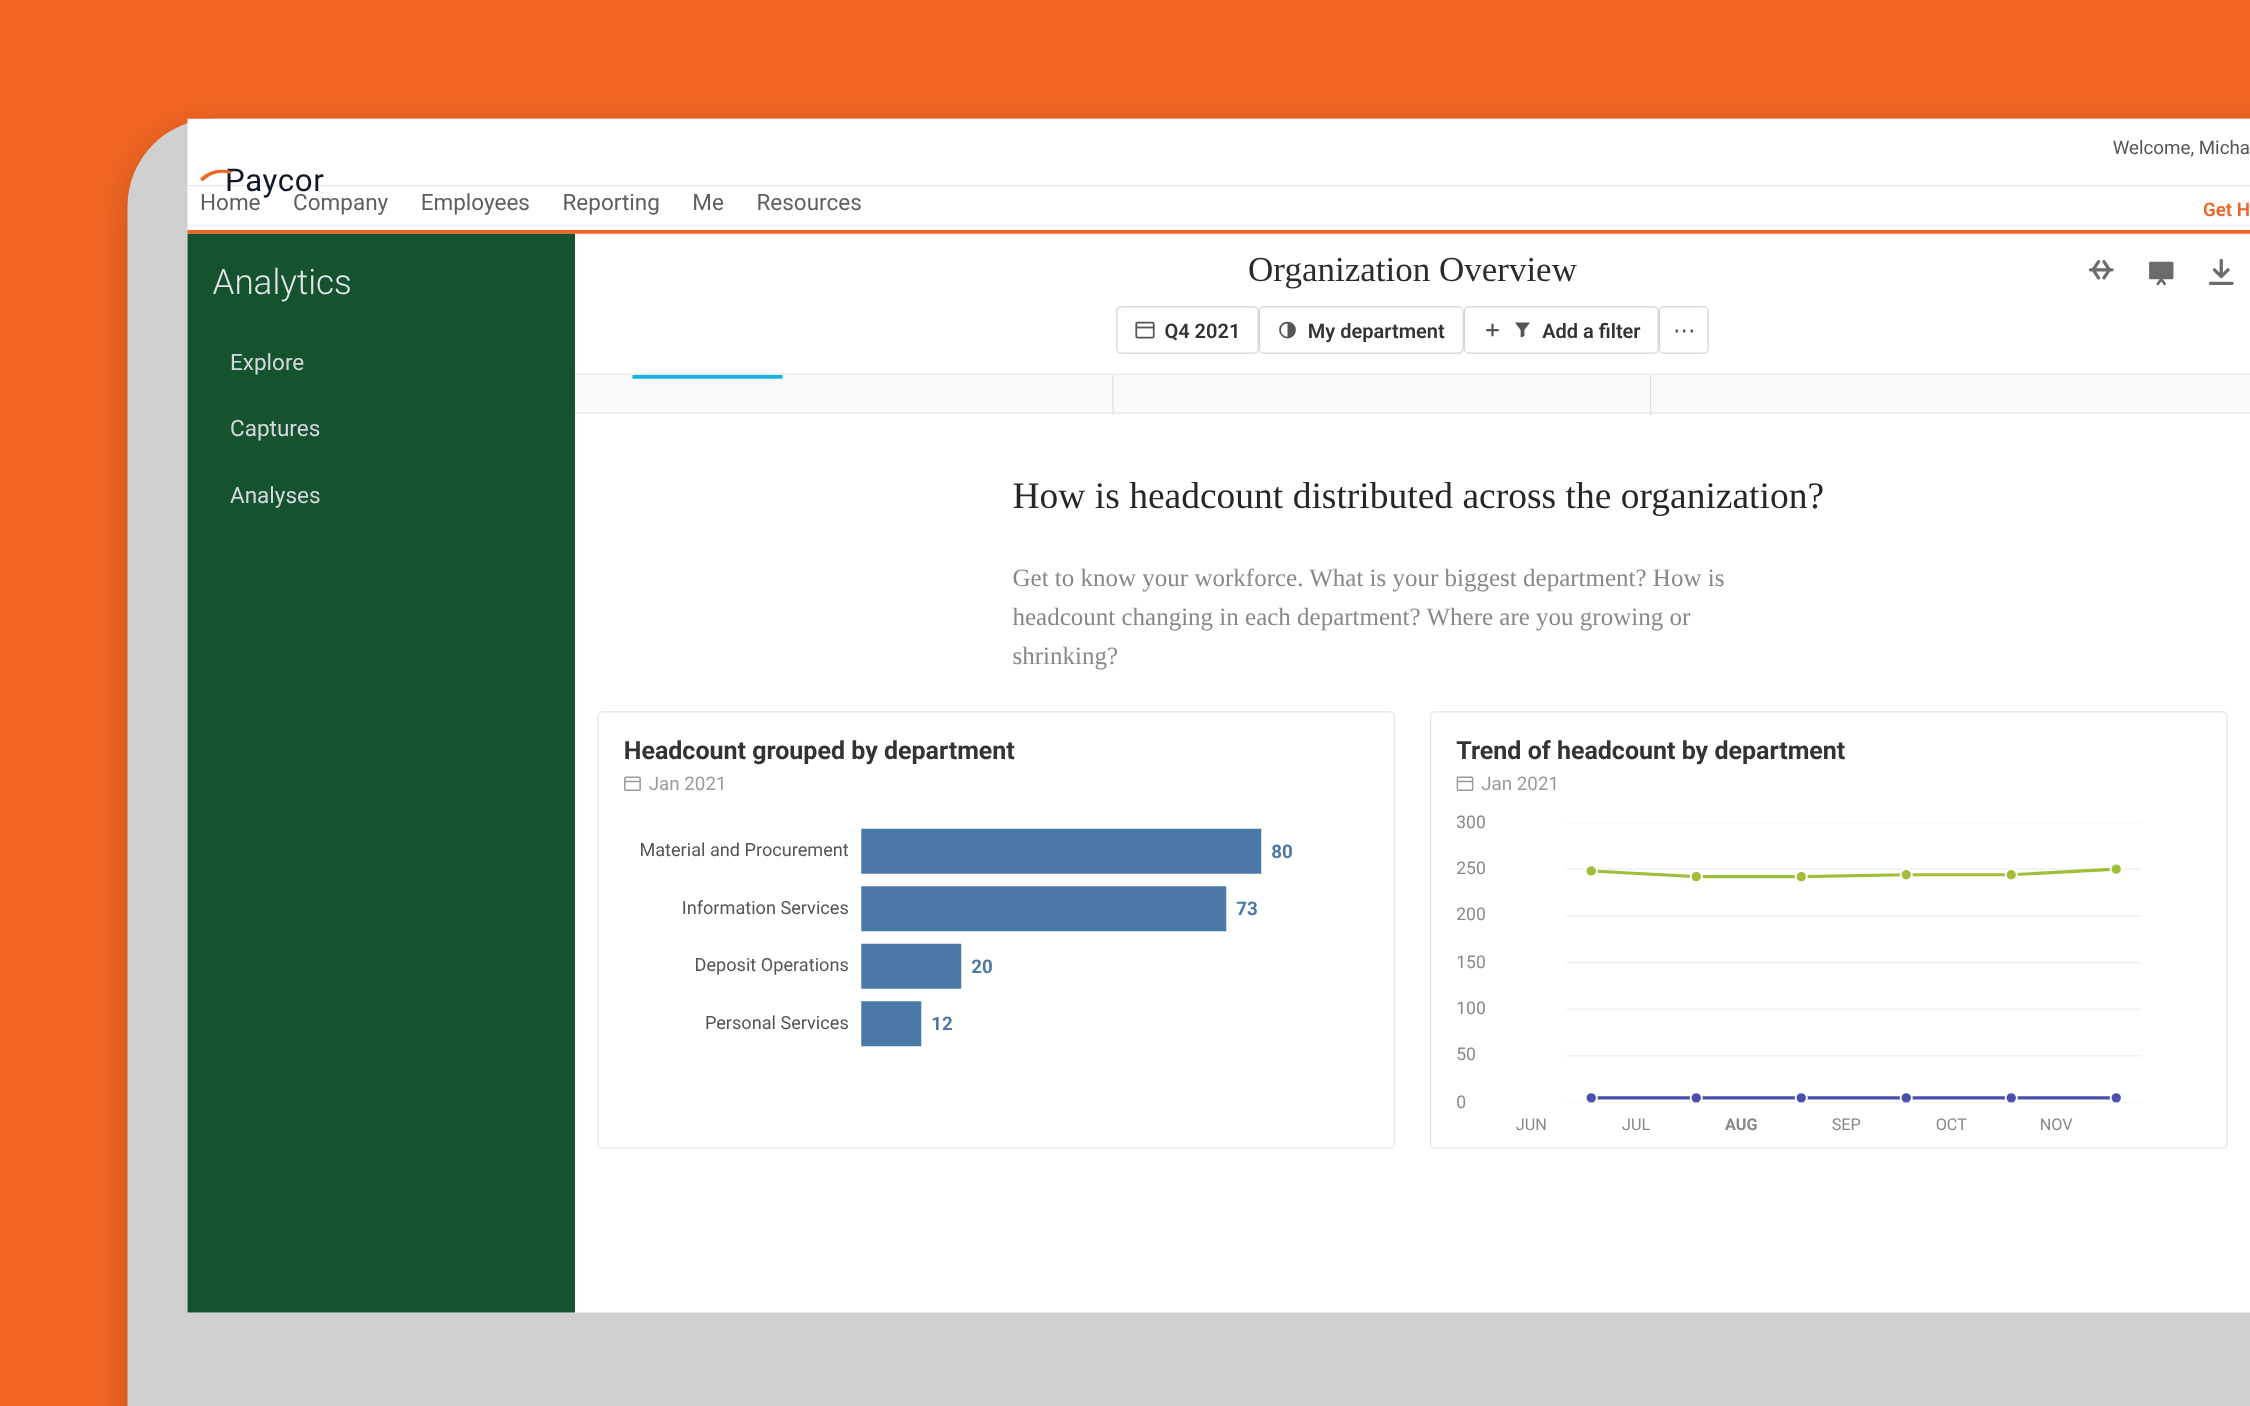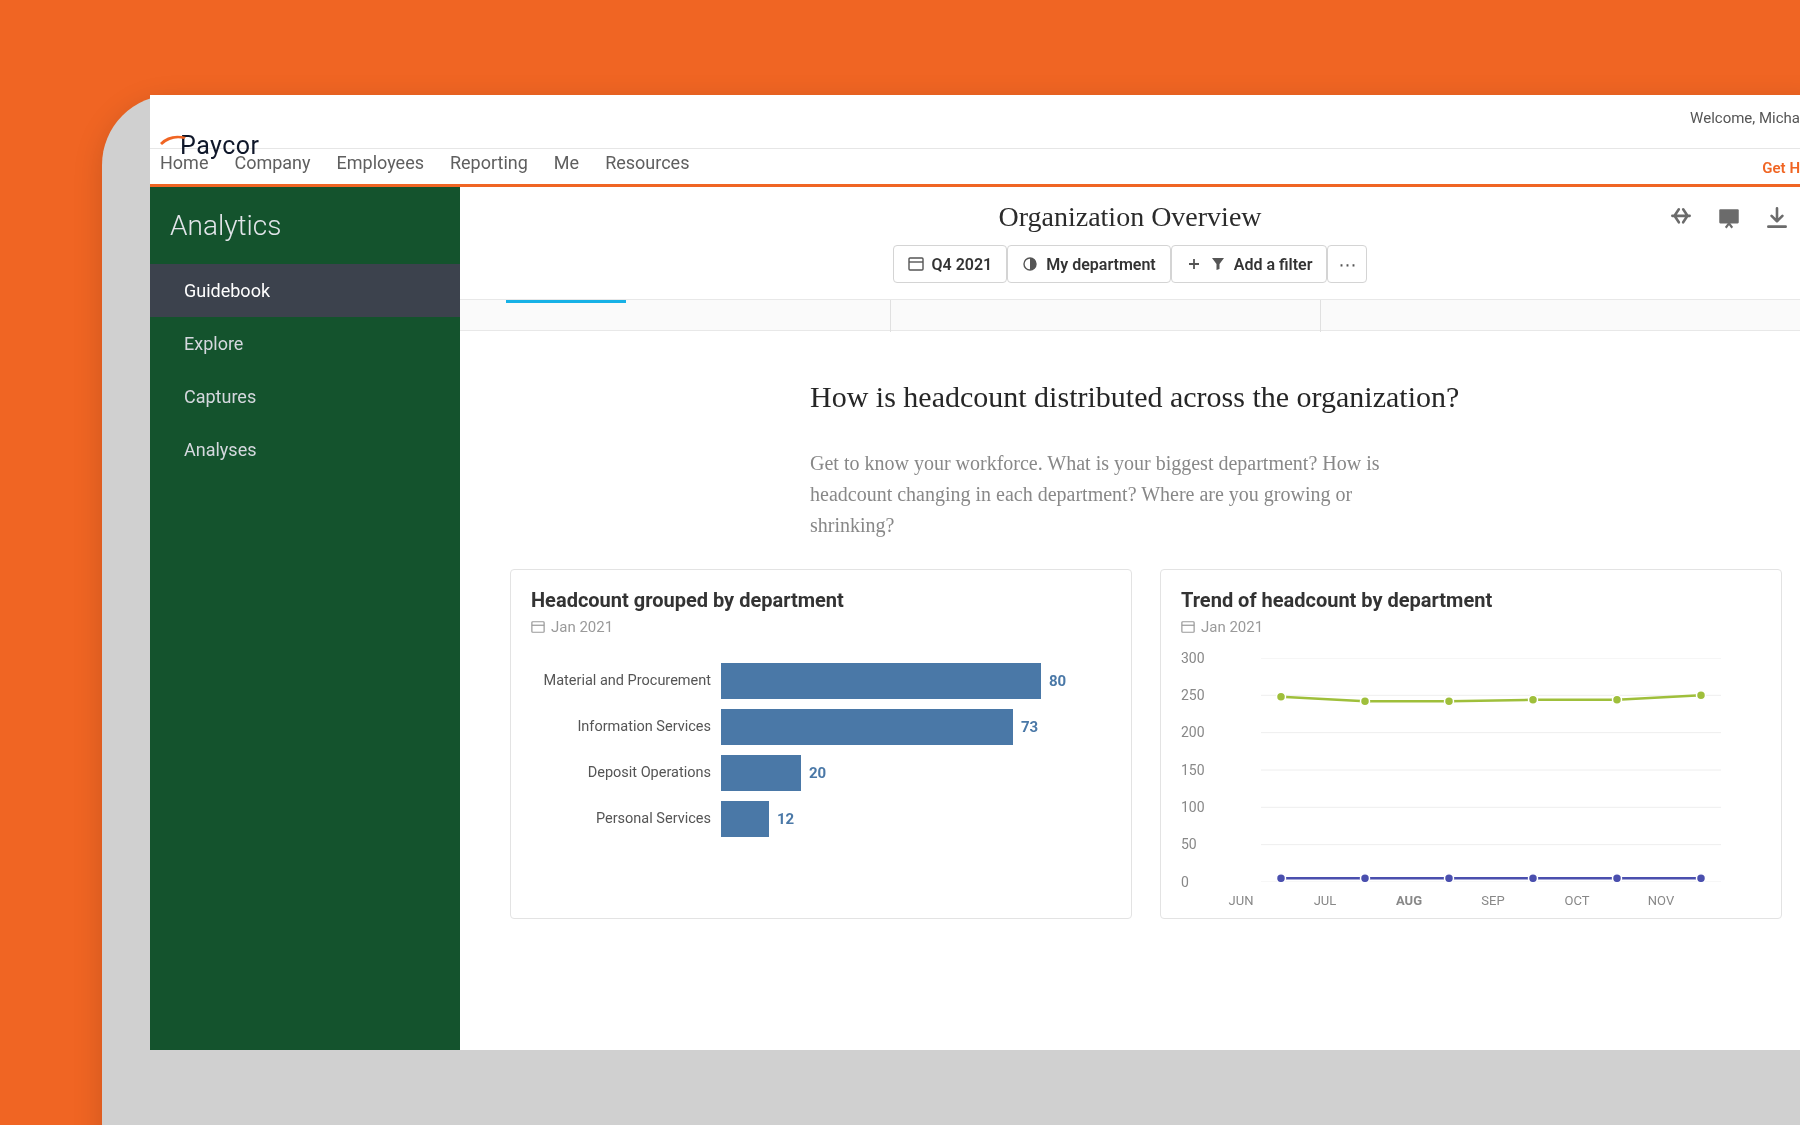--- a/index.html
+++ b/index.html
@@ -28,21 +28,21 @@
 .dots-btn { border:1px solid #d4d4d4; background:#fff; border-radius:4px; width:40px; height:38px; display:inline-flex; align-items:center; justify-content:center; cursor:pointer; font-size:18px; color:#555; }
 .action-icons { position:absolute; right:10px; top:18px; display:flex; gap:22px; }
 .action-icons .aicon { width:26px; height:26px; color:#6b6b6b; cursor:pointer; }
 .progress-strip { height:32px; border-bottom:1px solid #e8e8e8; border-top:1px solid #e8e8e8; margin-top:16px; position:relative; background:#fafafa; }
 .progress-strip .seg { position:absolute; left:46px; top:0; width:120px; height:3px; background:#17b1e6; }
 .progress-strip .tick1 { position:absolute; left:430px; top:0; width:1px; height:32px; background:#e0e0e0; }
 .progress-strip .tick2 { position:absolute; left:860px; top:0; width:1px; height:32px; background:#e0e0e0; }
 .section { padding:46px 0 28px 350px; max-width:1050px; }
 .section h2 { font-family:Georgia,'Times New Roman',serif; font-size:30px; font-weight:400; color:#262626; line-height:1.35; }
 .section p { font-family:Georgia,'Times New Roman',serif; font-size:20px; color:#888; line-height:1.55; margin-top:30px; max-width:600px; }
-.cards { display:flex; gap:28px; padding:0 18px;margin-left:32px; }
+.cards { display:flex; gap:28px; padding:0 18px; }
 .card { border:1px solid #e3e3e3; border-radius:4px; padding:18px 20px 10px; flex:1; min-width:620px; background:#fff; }
 .card-title { font-size:20px; font-weight:700; color:#333; }
 .card-sub { font-size:15px; color:#9a9a9a; margin-top:6px; display:flex; align-items:center; gap:6px; }
 .card-sub .ic { color:#9a9a9a; }
 .barchart { margin-top:22px; }
 .barrow { display:flex; align-items:center; height:46px; }
 .barlbl { width:190px; text-align:right; padding-right:10px; font-size:14.5px; color:#555; }
 .bartrack { flex:1; position:relative; height:36px; display:flex; align-items:center; }
 .bar { height:36px; background:#4a78a7; }
 .barval { font-size:15px; font-weight:700; color:#4a78a7; margin-left:8px; }
@@ -75,21 +75,20 @@
       <a>Employees</a>
       <a>Reporting</a>
       <a>Me</a>
       <a>Resources</a>
     </div>
     <span class="gethelp">Get H</span>
 
     <div class="body">
       <div class="sidebar">
         <div class="sidebar-title">Analytics</div>
-        <div class="sidebar-item active"><span>Guidebook</span></div>
         <div class="sidebar-item"><span>Explore</span></div>
         <div class="sidebar-item"><span>Captures</span></div>
         <div class="sidebar-item"><span>Analyses</span></div>
       </div>
 
       <div class="content">
         <div class="action-icons">
           <span class="aicon">
               <svg viewBox="0 0 24 24" fill="none" stroke="#6b6b6b" stroke-width="2.4">
                 <path d="M4 10h16M10 4l-4 6 4 6M14 4l4 6-4 6" stroke-linecap="round"></path>

